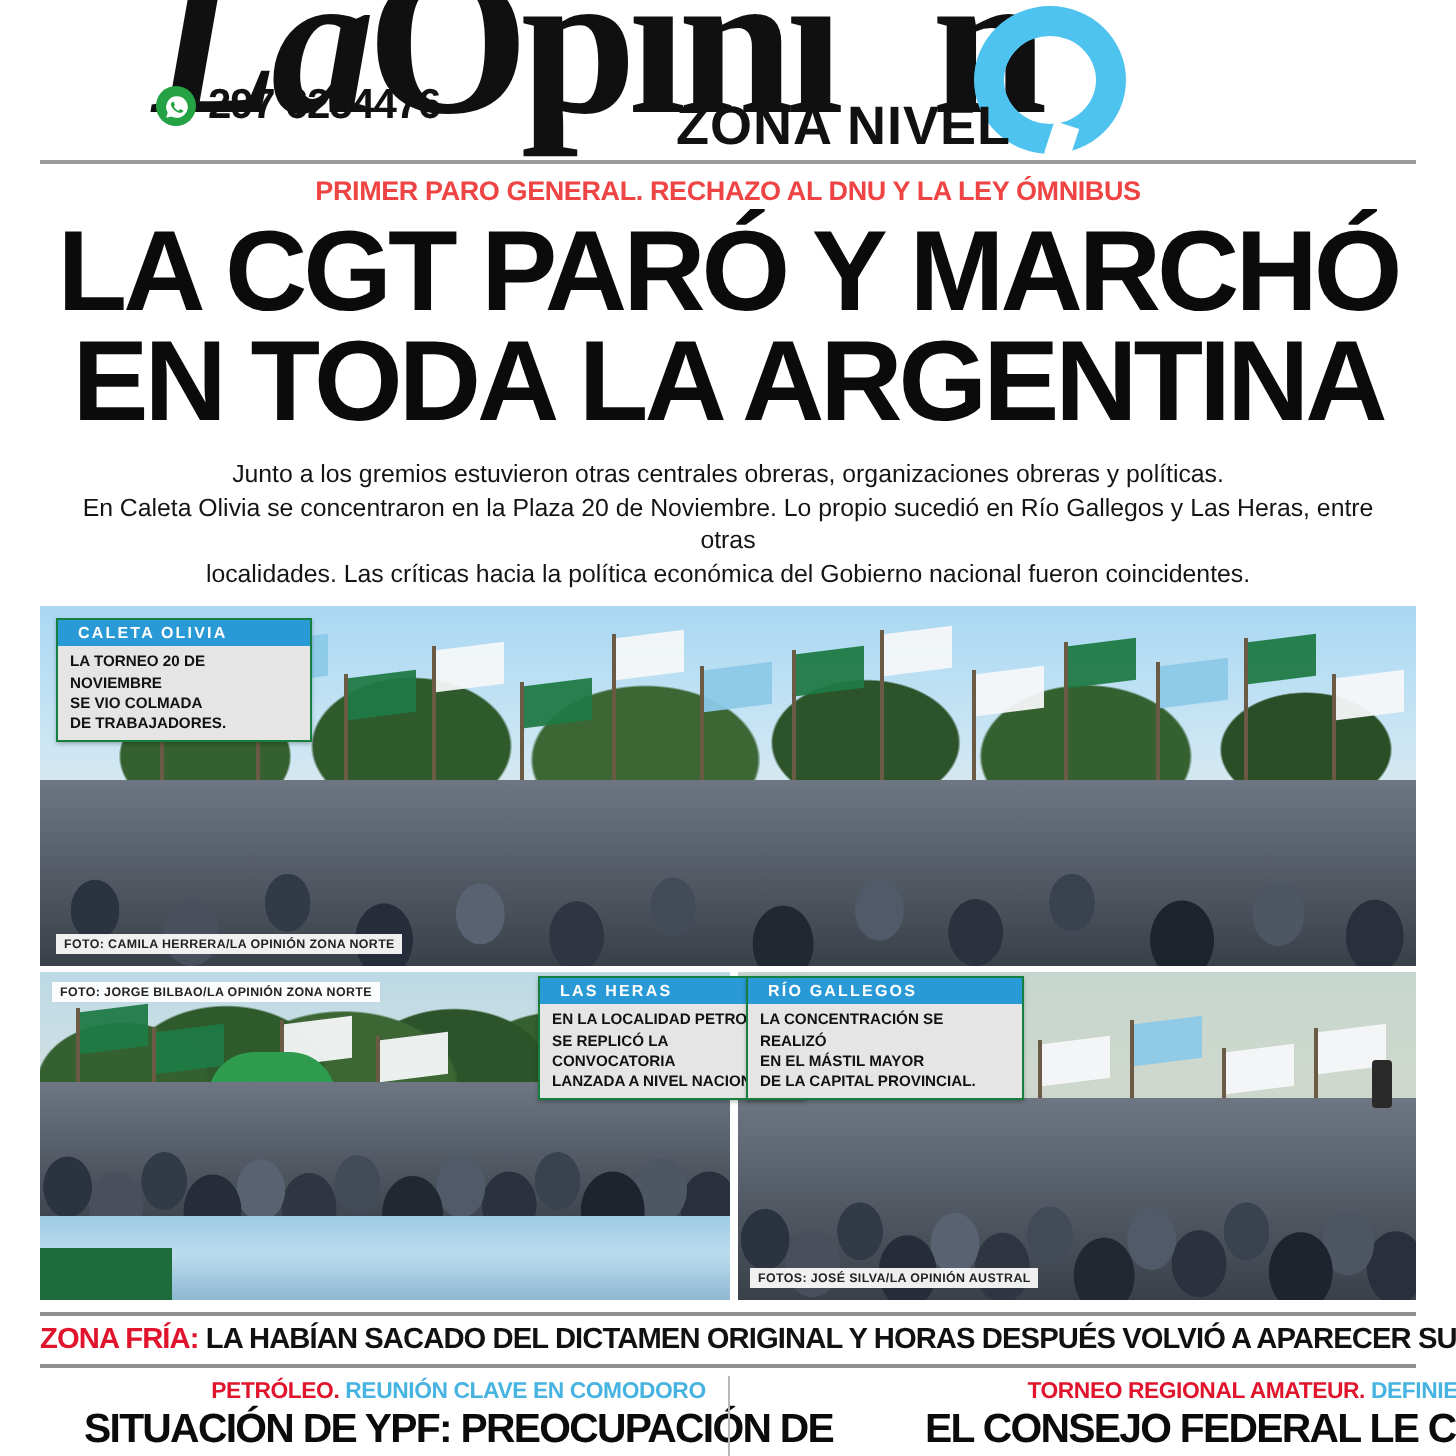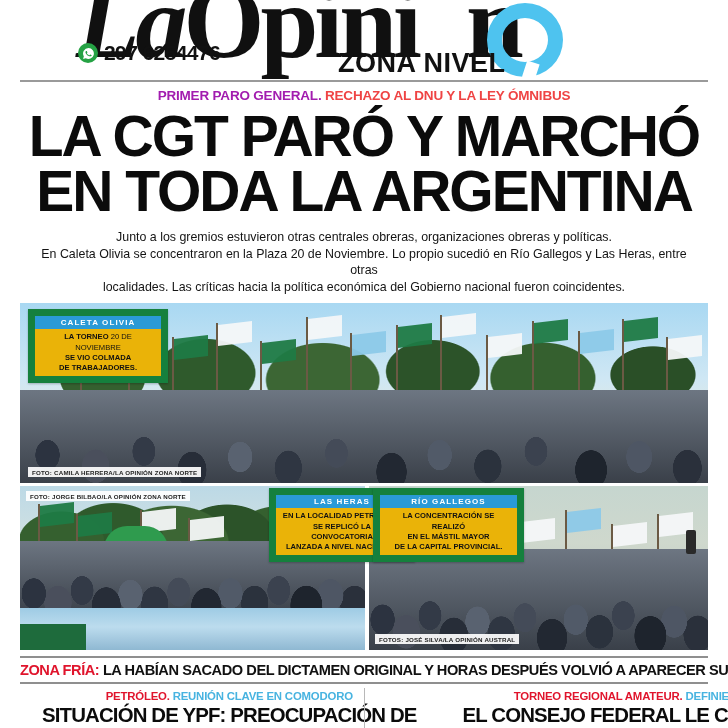--- a/index.html
+++ b/index.html
@@ -51,21 +51,21 @@
     position:absolute;left:338px;top:48px;
     font-weight:700;font-size:27px;letter-spacing:0.5px;color:#111;
   }
   .rule-top{position:absolute;left:20px;right:20px;top:80px;height:2px;background:#9a9a9a;}
 
   
   .kicker{
     margin-top:6px;text-align:center;
     font-weight:700;font-size:13.5px;letter-spacing:-0.2px;
   }
-  .kicker .k1{color:#a21caf;}
+  .kicker .k1{color:#ef4444;}
   .kicker .k2{color:#ef4444;}
 
   .headline{
     text-align:center;
     font-weight:700;
     font-size:57px;
     line-height:0.96;
     letter-spacing:-2px;
     color:#0b0b0b;
     margin:6px 8px 0 8px;
@@ -119,36 +119,35 @@
       linear-gradient(#6d7682 0%, #3a4049 100%);
   }
   .flags{position:absolute;left:0;right:0;top:2%;height:62%;}
   .flag{position:absolute;width:34px;height:21px;transform:skewY(-7deg);opacity:.95;}
   .flag.w{background:#f4f7f8;}
   .flag.g{background:#1f7a45;}
   .flag.b{background:#8cc9e8;}
   .pole{position:absolute;width:2px;background:#6b5a44;}
 
   .capbox{
-    position:absolute;background:#eab308;
-    border:7px solid #15803d;
+    position:absolute;background:#e5e5e5;
+    border:1px solid #15803d;
     padding:0 0 3px 0;
-    text-align:center;
     box-shadow:0 1px 2px rgba(0,0,0,.25);
   }
   .cap-head{
     background:#2a9ad6;color:#fff;
     font-weight:700;font-size:8px;letter-spacing:1.1px;
     padding:2px 10px 2px 10px;
   }
   .cap-body{
     font-size:7.6px;line-height:1.34;color:#111;
     padding:3px 6px 0 6px;font-weight:600;
   }
-  .cap-body b{font-weight:400;}
+  .cap-body b{font-weight:700;}
 
   .credit{
     position:absolute;background:rgba(255,255,255,.92);
     font-size:6.2px;font-weight:700;letter-spacing:.2px;
     color:#222;padding:1.5px 4px;white-space:nowrap;
   }
 
   
   .zf-wrap{margin:6px 20px 0 20px;}
   .zf-rule{height:2px;background:#8f8f8f;}

